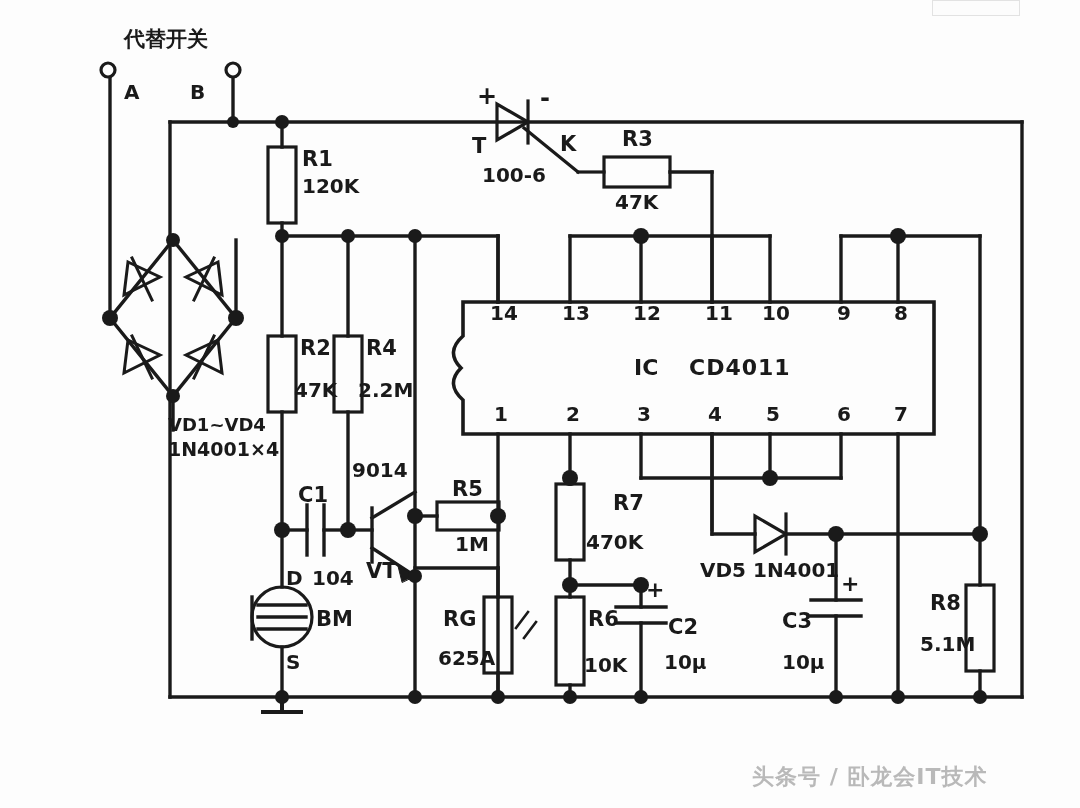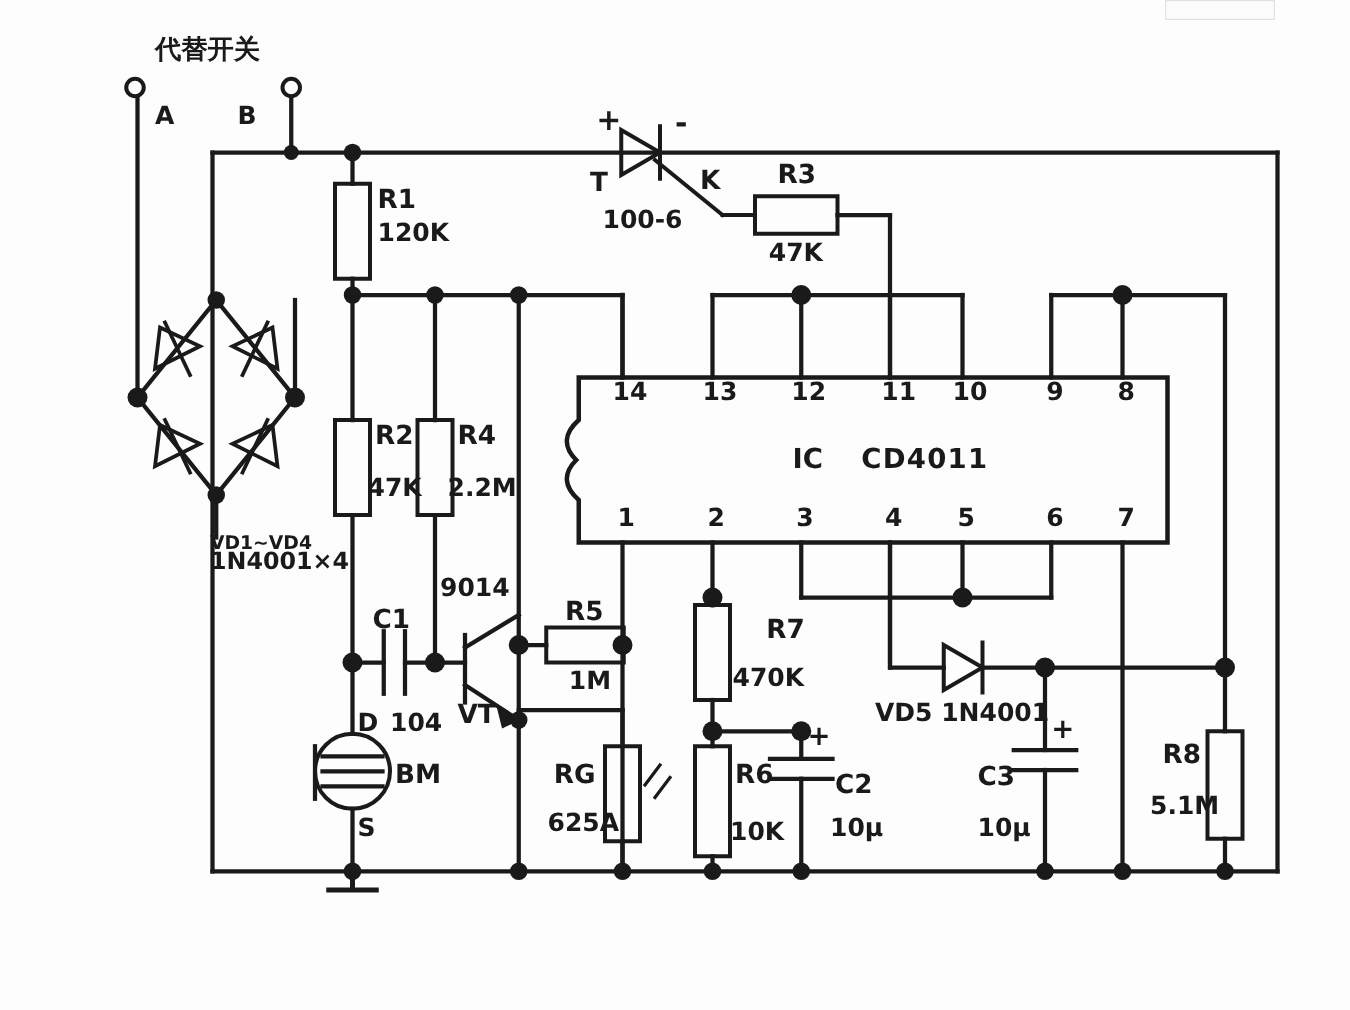--- a/index.html
+++ b/index.html
@@ -220,21 +220,21 @@
       <circle cx="836" cy="697" r="7"></circle>
       <circle cx="898" cy="697" r="7"></circle>
       <circle cx="980" cy="697" r="7"></circle>
     </g>
   </svg>
 
   <div class="lbl cn" style="left:124px;top:28px;font-size:21px;">代替开关</div>
   <div class="lbl" style="left:124px;top:82px;font-size:20px;">A</div>
   <div class="lbl" style="left:190px;top:82px;font-size:20px;">B</div>
 
-  <div class="lbl" style="left:168px;top:427px;font-size:15px;">VD1~VD4</div>
+  <div class="lbl" style="left:168px;top:416px;font-size:18px;">VD1~VD4</div>
   <div class="lbl" style="left:168px;top:440px;font-size:19px;">1N4001×4</div>
 
   <div class="lbl" style="left:302px;top:148px;font-size:21px;">R1</div>
   <div class="lbl" style="left:302px;top:176px;font-size:20px;">120K</div>
 
   <div class="lbl" style="left:477px;top:84px;font-size:24px;">+</div>
   <div class="lbl" style="left:540px;top:86px;font-size:24px;">-</div>
   <div class="lbl" style="left:472px;top:135px;font-size:21px;">T</div>
   <div class="lbl" style="left:560px;top:133px;font-size:21px;">K</div>
   <div class="lbl" style="left:482px;top:165px;font-size:20px;">100-6</div>
@@ -296,14 +296,15 @@
   <div class="lbl" style="left:700px;top:560px;font-size:20px;">VD5 1N4001</div>
 
   <div class="lbl" style="left:841px;top:572px;font-size:22px;">+</div>
   <div class="lbl" style="left:782px;top:610px;font-size:21px;">C3</div>
   <div class="lbl" style="left:782px;top:652px;font-size:20px;">10µ</div>
 
   <div class="lbl" style="left:930px;top:592px;font-size:21px;">R8</div>
   <div class="lbl" style="left:920px;top:634px;font-size:20px;">5.1M</div>
 
 
+  <div class="wm cn" style="left:752px;top:762px;font-size:22px;">头条号 / 卧龙会IT技术</div>
 
 </div>
 
 </body></html>

